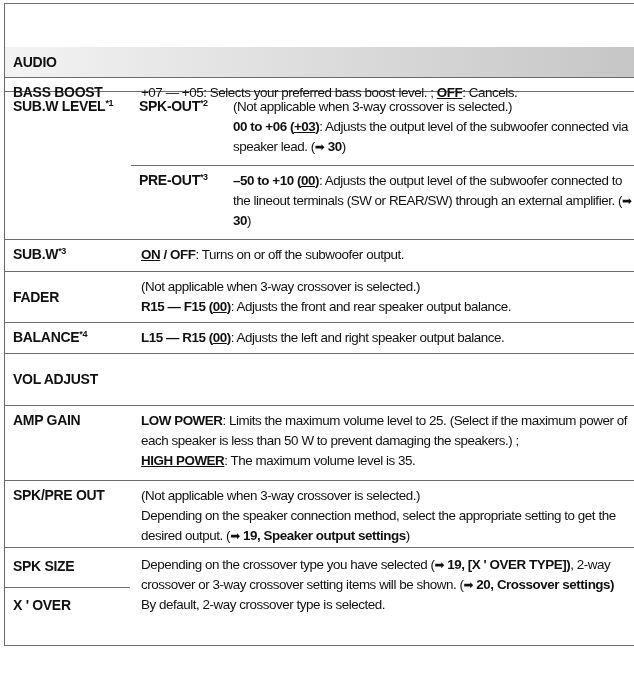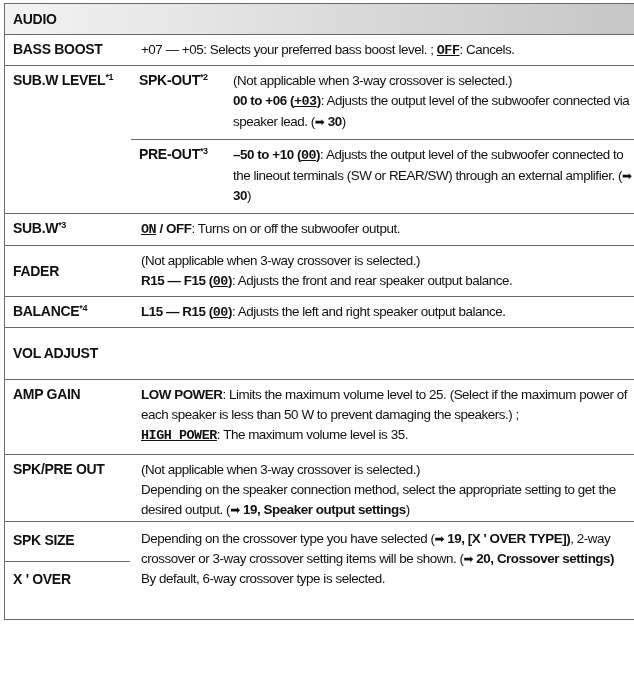--- a/index.html
+++ b/index.html
@@ -12,32 +12,32 @@
     border-top: 1.5px solid #6b6b6b; border-left: 1.5px solid #6b6b6b;
     box-sizing: border-box;
   }
   .row {
     position: relative; border-bottom: 1.5px solid #6b6b6b; box-sizing: border-box;
   }
   .hdr {
     height: 31px;
     background: linear-gradient(to right, #f3f3f3 0%, #dcdcdc 50%, #c6c6c6 100%);
     display: flex; align-items: center; padding-left: 8px;
-    font-weight: bold; font-size: 14px; letter-spacing: -0.3px;
+    font-weight: bold; font-size: 14px; letter-spacing: -0.3px; margin-top: 43px;
   }
   .k {
     position: absolute; left: 8px; font-weight: bold; font-size: 14px;
     letter-spacing: -0.3px; white-space: nowrap;
   }
   .v {
     position: absolute; left: 136px; right: 2px; font-size: 13.4px;
     line-height: 20px; letter-spacing: -0.45px;
   }
   .b { font-weight: bold; }
-  .u { text-decoration: underline; font-family: Liberation Mono, monospace; }
+  .u { text-decoration: underline; }
   sup { font-size: 9px; font-weight: bold; vertical-align: 5px; }
   .sub-k {
     position: absolute; left: 134px; font-weight: bold; font-size: 14px;
     letter-spacing: -0.3px; white-space: nowrap; text-align: center;
   }
   .sub-v {
     position: absolute; left: 228px; right: 2px; font-size: 13.4px;
     line-height: 20px; letter-spacing: -0.45px;
   }
   .inner-line {
@@ -52,21 +52,21 @@
 </style>
 </head>
 <body>
 
 <div class="tbl">
 
   <div class="row hdr">
     <span>AUDIO</span>
   </div>
 
-  <div class="row" style="height:31px">
+  <div class="row" style="height:14px">
     <span class="k" style="top:6px">BASS BOOST</span>
     <div class="v" style="top:5px"><span>+07 — +05</span><span>: Selects your preferred bass boost level. ; </span><span class="u b">OFF</span><span>: Cancels.</span></div>
   </div>
 
 
   <div class="row" style="height:148px">
     <span class="k" style="top:6px"><span>SUB.W LEVEL</span><sup>*1</sup></span>
 
     <span class="sub-k" style="top:6px"><span>SPK-OUT</span><sup>*2</sup></span>
     <div class="sub-v" style="top:5px">
@@ -117,17 +117,17 @@
       <div><span>Depending on the speaker connection method, select the appropriate setting to get the desired output. (</span><span class="arr">➡</span><span class="b"> 19, Speaker output settings</span><span>)</span></div>
     </div>
   </div>
 
   <div class="row" style="height:98px">
     <span class="k" style="top:10px">SPK SIZE</span>
     <div class="left-line" style="top:39px"></div>
     <span class="k" style="top:49px">X ' OVER</span>
     <div class="v" style="top:7px">
       <div><span>Depending on the crossover type you have selected (</span><span class="arr">➡</span><span class="b"> 19, [X ' OVER TYPE])</span><span>, 2-way crossover or 3-way crossover setting items will be shown. (</span><span class="arr">➡</span><span class="b"> 20, Crossover settings)</span></div>
-      <div>By default, 6-way crossover type is selected.</div>
+      <div>By default, 2-way crossover type is selected.</div>
     </div>
   </div>
 
 </div>
 
 </body></html>

